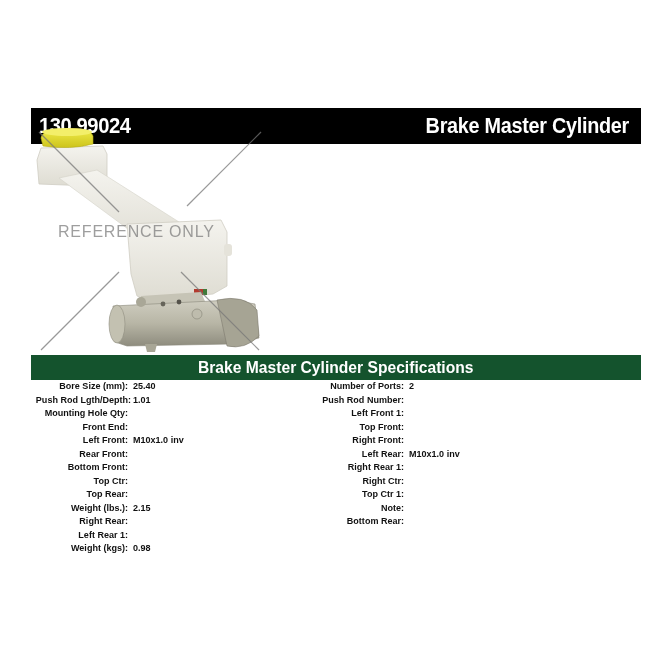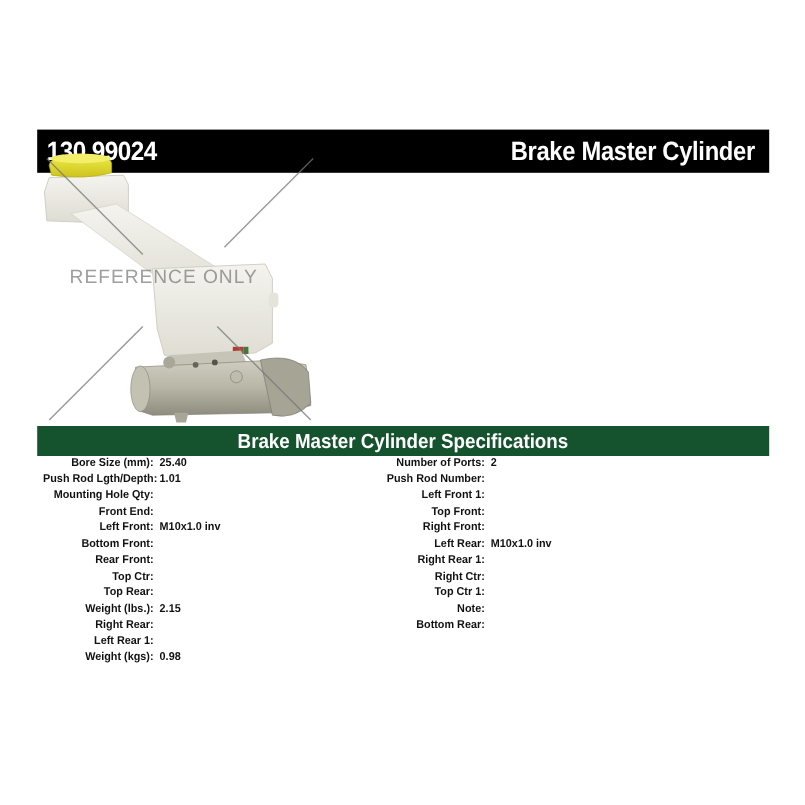--- a/index.html
+++ b/index.html
@@ -186,25 +186,25 @@
     </div>
   <div class="spec-row">
       <span class="spec-label">Front End:</span>
       <span class="spec-value"></span>
     </div>
   <div class="spec-row">
       <span class="spec-label">Left Front:</span>
       <span class="spec-value">M10x1.0 inv</span>
     </div>
   <div class="spec-row">
+      <span class="spec-label">Rear Front:</span>
+      <span class="spec-value"></span>
+    </div>
+  <div class="spec-row">
       <span class="spec-label">Bottom Front:</span>
-      <span class="spec-value"></span>
-    </div>
-  <div class="spec-row">
-      <span class="spec-label">Rear Front:</span>
       <span class="spec-value"></span>
     </div>
   <div class="spec-row">
       <span class="spec-label">Top Ctr:</span>
       <span class="spec-value"></span>
     </div>
   <div class="spec-row">
       <span class="spec-label">Top Rear:</span>
       <span class="spec-value"></span>
     </div>

